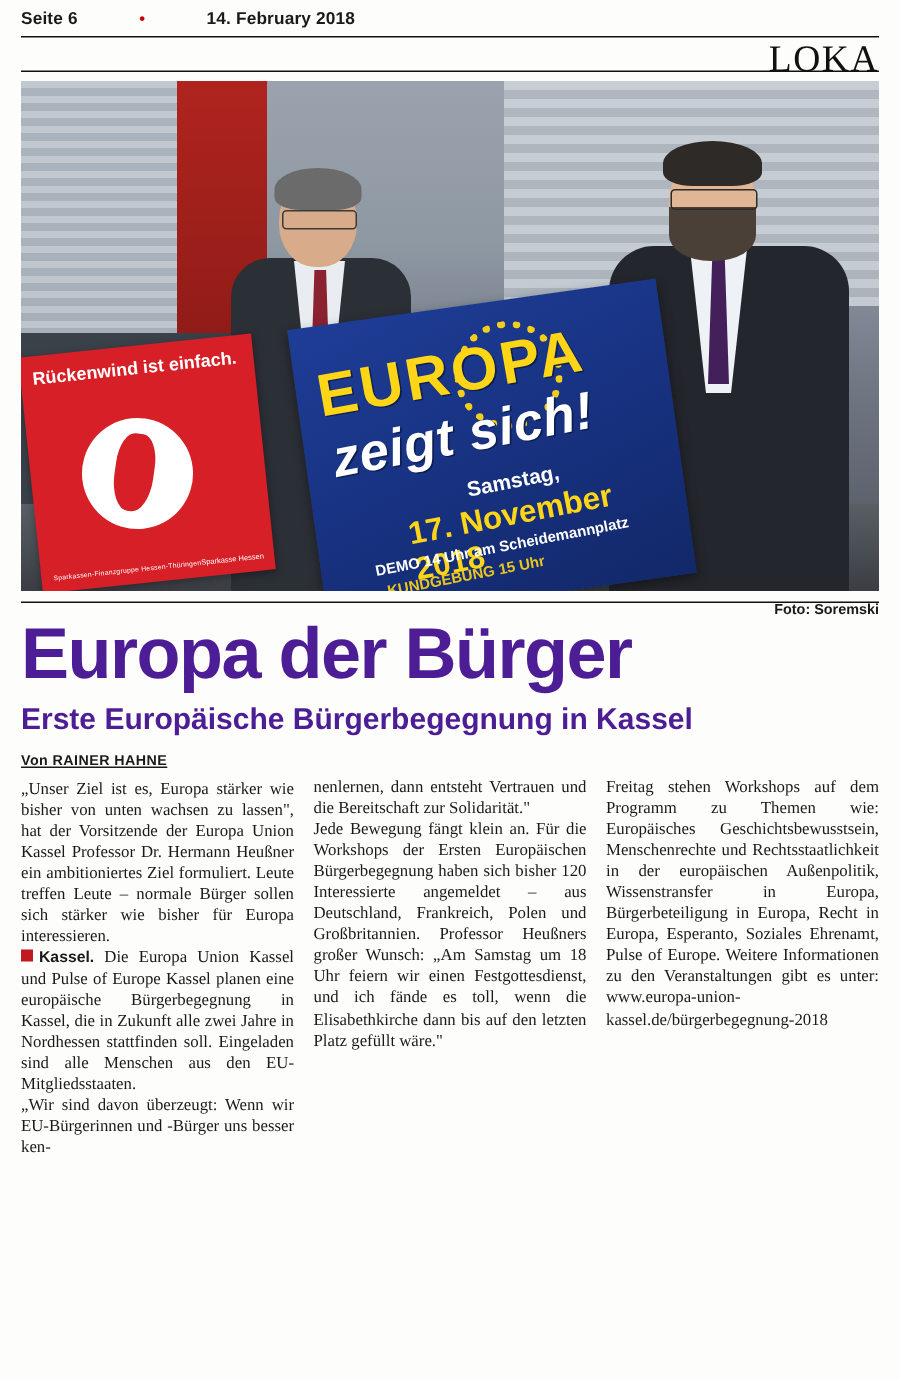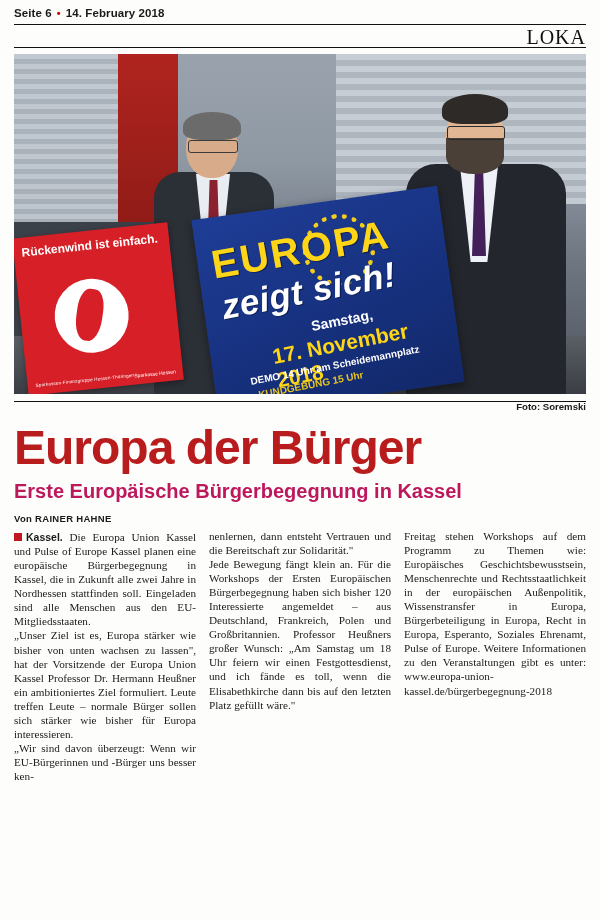--- a/index.html
+++ b/index.html
@@ -24,20 +24,21 @@
 
   
   .masthead {
     display: flex;
     align-items: baseline;
     font-family: "Liberation Sans", sans-serif;
     font-weight: bold;
     font-size: 11.5px;
     padding-top: 7px;
     letter-spacing: 0.1px;
+    gap: 36px;
   }
   .masthead .pagenum { }
   .masthead .bullet {
     color: #c00;
     margin: 0 5px;
     font-size: 11px;
   }
   .masthead .date { }
 
   .rule-top {
@@ -46,21 +47,21 @@
   }
   .lokal-row {
     position: relative;
     height: 22px;
   }
   .lokal-word {
     position: absolute;
     right: 0;
     top: 1px;
     font-family: "Liberation Serif", serif;
-    font-size: 20px;
+    font-size: 25px;
     letter-spacing: 1px;
     color: #111;
   }
   .rule-under {
     border-bottom: 1px solid #111;
     margin-bottom: 6px;
   }
 
   
   .photo {
@@ -344,37 +345,38 @@
     margin-top: 4px;
   }
 
   
   .headline {
     font-family: "Liberation Sans", sans-serif;
     font-weight: bold;
     font-size: 48px;
     line-height: 1.0;
     letter-spacing: -1px;
-    margin-top: 22px;
-    color: #b91c1c;
+    margin-top: 11px;
+    color: #4c1d95;
   }
   .subhead {
     font-family: "Liberation Sans", sans-serif;
     font-weight: bold;
     font-size: 20px;
     line-height: 1.1;
     margin-top: 8px;
-    color: #be185d;
+    color: #4c1d95;
   }
   .byline {
     font-family: "Liberation Sans", sans-serif;
     font-size: 9.5px;
     font-weight: bold;
     letter-spacing: 0.3px;
     margin-top: 11px;
+    text-decoration: underline;
   }
 
   
   .columns {
     display: flex;
     gap: 13px;
     margin-top: 5px;
     width: 572px;
   }
   .col {
@@ -479,22 +481,22 @@
   </div>
 
   <div class="rule-caption"></div>
 
   <div class="headline">Europa der Bürger</div>
   <div class="subhead">Erste Europäische Bürgerbegegnung in Kassel</div>
   <div class="byline">Von RAINER HAHNE</div>
 
   <div class="columns">
     <div class="col first">
+      <p>„Unser Ziel ist es, Europa stärker wie bisher von unten wachsen zu lassen", hat der Vorsitzende der Europa Union Kassel Professor Dr. Hermann Heußner ein ambitioniertes Ziel formuliert. Leute treffen Leute – normale Bürger sollen sich stärker wie bisher für Europa interessieren.</p>
       <p><span class="dingbat"></span><span class="lead-name">Kassel.</span> <span>Die Europa Union Kassel und Pulse of Europe Kassel planen eine europäische Bürgerbegegnung in Kassel, die in Zukunft alle zwei Jahre in Nordhessen stattfinden soll. Eingeladen sind alle Menschen aus den EU-Mitgliedsstaaten.</span></p>
-      <p>„Unser Ziel ist es, Europa stärker wie bisher von unten wachsen zu lassen", hat der Vorsitzende der Europa Union Kassel Professor Dr. Hermann Heußner ein ambitioniertes Ziel formuliert. Leute treffen Leute – normale Bürger sollen sich stärker wie bisher für Europa interessieren.</p>
       <p>„Wir sind davon überzeugt: Wenn wir EU-Bürgerinnen und -Bürger uns besser ken-</p>
     </div>
     <div class="col">
       <p>nenlernen, dann entsteht Vertrauen und die Bereitschaft zur Solidarität."</p>
       <p>Jede Bewegung fängt klein an. Für die Workshops der Ersten Europäischen Bürgerbegegnung haben sich bisher 120 Interessierte angemeldet – aus Deutschland, Frankreich, Polen und Großbritannien. Professor Heußners großer Wunsch: „Am Samstag um 18 Uhr feiern wir einen Festgottesdienst, und ich fände es toll, wenn die Elisabethkirche dann bis auf den letzten Platz gefüllt wäre."</p>
     </div>
     <div class="col">
       <p>Freitag stehen Workshops auf dem Programm zu Themen wie: Europäisches Geschichtsbewusstsein, Menschenrechte und Rechtsstaatlichkeit in der europäischen Außenpolitik, Wissenstransfer in Europa, Bürgerbeteiligung in Europa, Recht in Europa, Esperanto, Soziales Ehrenamt, Pulse of Europe. Weitere Informationen zu den Veranstaltungen gibt es unter: www.europa-union-kassel.de/bürgerbegegnung-2018</p>
     </div>
   </div>

